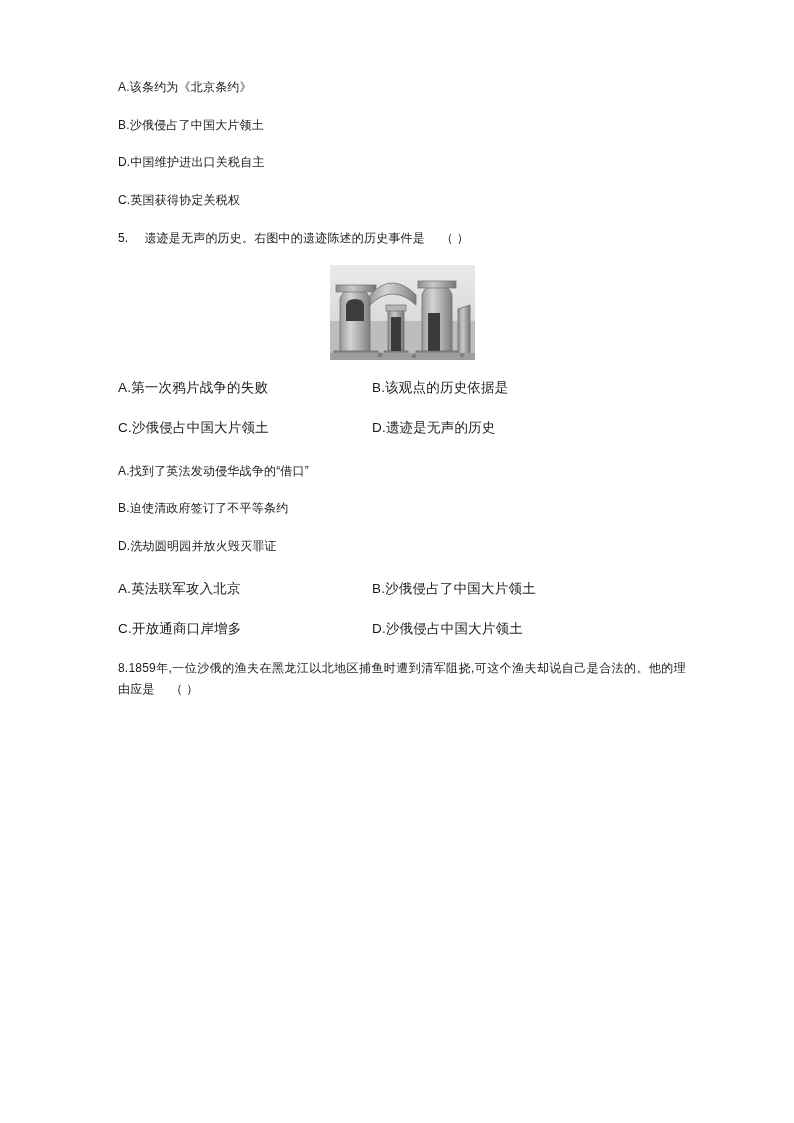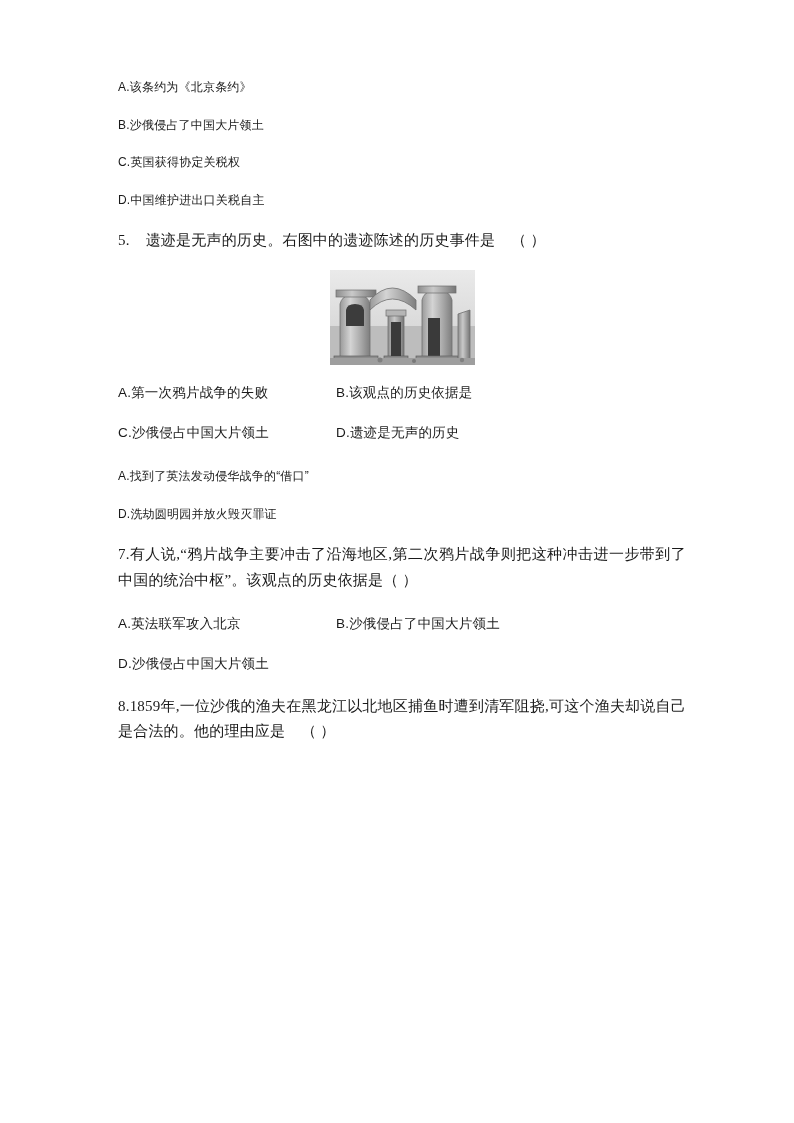--- a/index.html
+++ b/index.html
@@ -23,30 +23,30 @@
   .q-block {
     margin-bottom: 0;
   }
   .line {
     font-size: 12px;
     line-height: 1.55;
     margin: 0 0 19px 0;
     letter-spacing: 0.2px;
   }
   .stem {
-    font-size: 15px;
+    font-size: 12px;
     line-height: 1.72;
     margin: 0 0 16px 0;
     text-align: justify;
     letter-spacing: 0.2px;
-    font-family: Liberation Serif, serif;
   }
   .opt-row {
     display: flex;
     margin: 0 0 19px 0;
+    gap: 36px;
   }
   .opt-row .opt {
     font-size: 13.5px;
     line-height: 1.55;
     letter-spacing: 0.2px;
   }
   .opt-row .opt.first {
     width: 218px;
     flex: 0 0 218px;
   }
@@ -68,22 +68,22 @@
   .spacer-4 { height: 4px; }
 </style>
 </head>
 <body>
 
 <div class="page">
 
   <div class="q-block">
     <p class="line">A.该条约为《北京条约》</p>
     <p class="line">B.沙俄侵占了中国大片领土</p>
+    <p class="line">D.中国维护进出口关税自主</p>
     <p class="line">C.英国获得协定关税权</p>
-    <p class="line">D.中国维护进出口关税自主</p>
   </div>
 
   <div class="q-block">
     <p class="stem">
       <span>5.</span><span class="gap-small"></span><span>遗迹是无声的历史。右图中的遗迹陈述的历史事件是</span><span class="gap-small"></span><span class="paren">（      ）</span>
     </p>
 
     <div class="img-wrap">
       <svg class="ruin-svg" width="145" height="95" viewBox="0 0 145 95">
         <defs>
@@ -141,31 +141,32 @@
     </div>
     <div class="opt-row">
       <span class="opt first">C.沙俄侵占中国大片领土</span>
       <span class="opt">D.遗迹是无声的历史</span>
     </div>
   </div>
 
   <div class="q-block">
     <div class="spacer-4"></div>
     <p class="line">A.找到了英法发动侵华战争的“借口”</p>
+    <p class="line">B.迫使清政府签订了不平等条约</p>
     <p class="line">D.洗劫圆明园并放火毁灭罪证</p>
   </div>
 
   <div class="q-block">
-    <p class="stem">7.有人说,“鸦片战争主要冲击了沿海地区,第二次鸦片战争则把这种冲击进一步带到了中国的统治中枢”。该观点的历史依据是（      ）</p>
     <div class="spacer-4"></div>
     <div class="opt-row">
       <span class="opt first">A.英法联军攻入北京</span>
       <span class="opt">B.沙俄侵占了中国大片领土</span>
     </div>
     <div class="opt-row">
+      <span class="opt first">C.开放通商口岸增多</span>
       <span class="opt">D.沙俄侵占中国大片领土</span>
     </div>
   </div>
 
   <div class="q-block">
     <p class="stem">
       <span>8.1859年,一位沙俄的渔夫在黑龙江以北地区捕鱼时遭到清军阻挠,可这个渔夫却说自己是合法的。他的理由应是</span><span class="gap-small"></span><span class="paren">（      ）</span>
     </p>
   </div>
 

